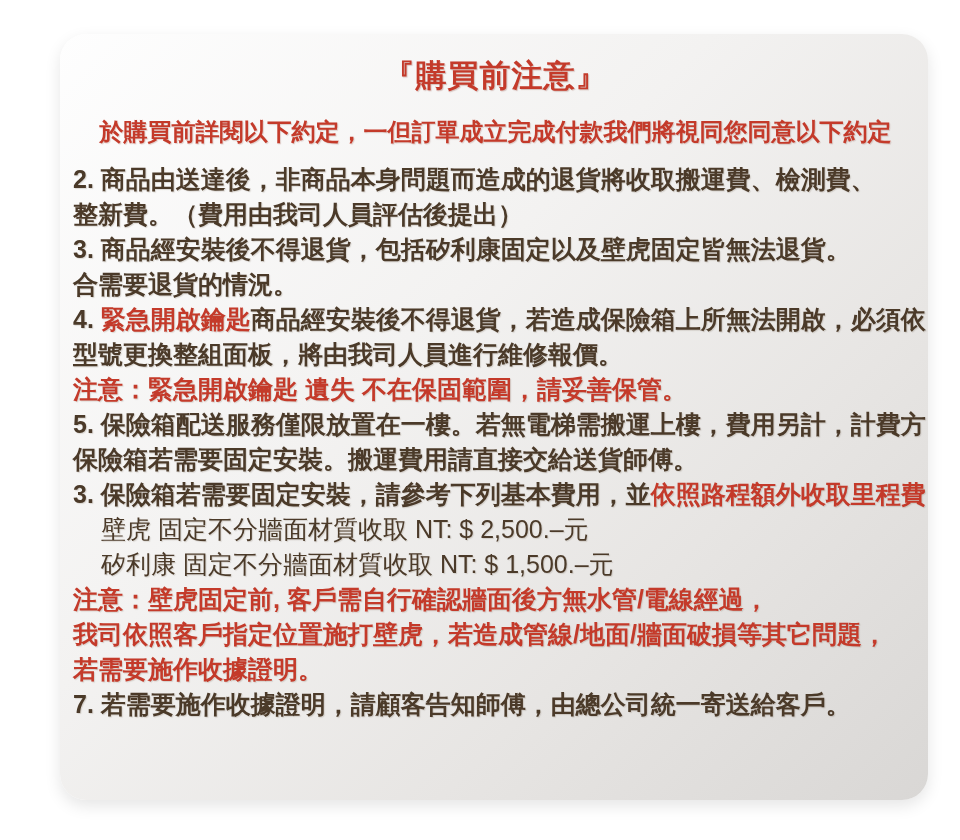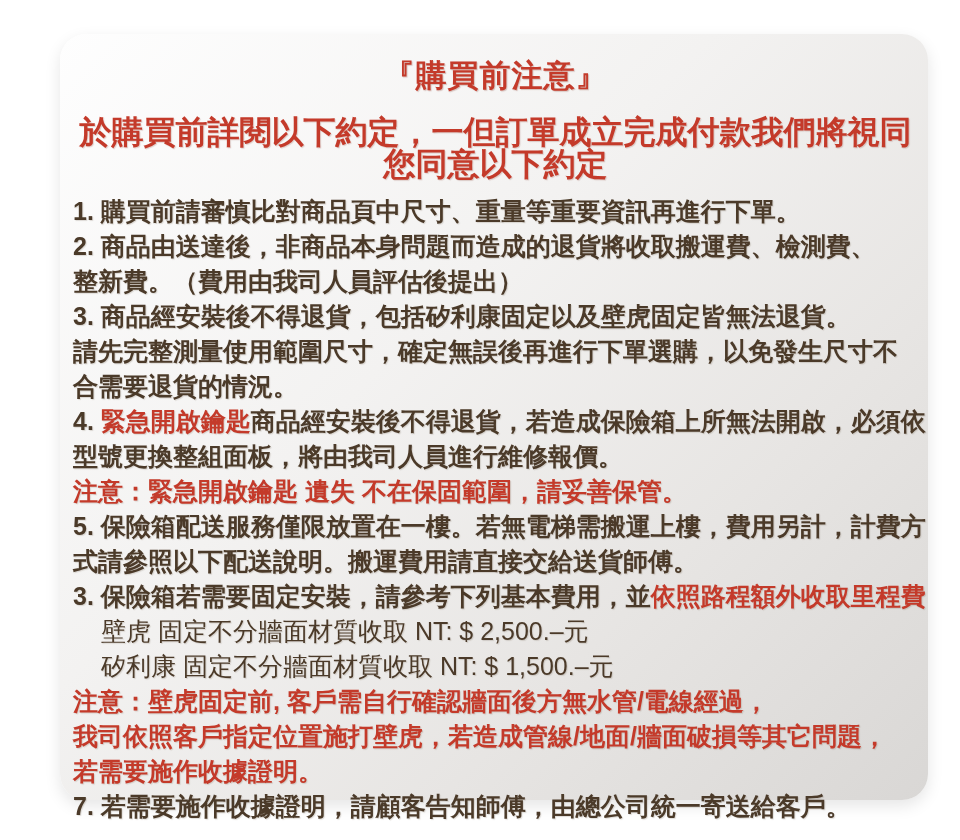--- a/index.html
+++ b/index.html
@@ -37,21 +37,21 @@
     font-size:31px;
     line-height:40px;
     font-weight:800;
     color:var(--accent);
     letter-spacing:1px;
     text-shadow:1px 1px 1px rgba(120,40,25,0.25);
   }
   .subtitle{
     margin-top:20px;
     text-align:center;
-    font-size:32px;
+    font-size:24px;
     line-height:32px;
     font-weight:800;
     color:var(--accent);
     text-shadow:1px 1px 1px rgba(120,40,25,0.2);
   }
   .terms{
     margin-top:14px;
     font-size:25px;
     line-height:35px;
     font-weight:600;
@@ -77,31 +77,29 @@
   }
 </style>
 </head>
 <body>
 
 <div class="card">
   <div class="content">
     <div class="title">『購買前注意』</div>
     <div class="subtitle">於購買前詳閱以下約定，一但訂單成立完成付款我們將視同您同意以下約定</div>
     <div class="terms">
-        <div class="line"><span class="seg ">1. 購買前請審慎比對商品頁中尺寸、重量等重要資訊再進行下單。</span></div>
         <div class="line"><span class="seg ">2. 商品由送達後，非商品本身問題而造成的退貨將收取搬運費、檢測費、</span></div>
         <div class="line"><span class="seg ">整新費。（費用由我司人員評估後提出）</span></div>
         <div class="line"><span class="seg ">3. 商品經安裝後不得退貨，包括矽利康固定以及壁虎固定皆無法退貨。</span></div>
-        <div class="line"><span class="seg ">請先完整測量使用範圍尺寸，確定無誤後再進行下單選購，以免發生尺寸不</span></div>
         <div class="line"><span class="seg ">合需要退貨的情況。</span></div>
         <div class="line"><span class="seg ">4. </span><span class="seg red">緊急開啟鑰匙</span><span class="seg ">商品經安裝後不得退貨，若造成保險箱上所無法開啟，必須依</span></div>
         <div class="line"><span class="seg ">型號更換整組面板，將由我司人員進行維修報價。</span></div>
         <div class="line"><span class="seg red-bold">注意：緊急開啟鑰匙 遺失 不在保固範圍，請妥善保管。</span></div>
         <div class="line"><span class="seg ">5. 保險箱配送服務僅限放置在一樓。若無電梯需搬運上樓，費用另計，計費方</span></div>
-        <div class="line"><span class="seg ">式請參照以下配送說明。搬運費用請直接交給送貨師傅。</span></div>
+        <div class="line"><span class="seg ">保險箱若需要固定安裝。搬運費用請直接交給送貨師傅。</span></div>
         <div class="line"><span class="seg ">3. 保險箱若需要固定安裝，請參考下列基本費用，並</span><span class="seg red">依照路程額外收取里程費</span></div>
         <div class="line indent"><span class="seg bold">壁虎 固定不分牆面材質收取 NT:  $ 2,500.–元</span></div>
         <div class="line indent"><span class="seg bold">矽利康 固定不分牆面材質收取 NT:  $  1,500.–元</span></div>
         <div class="line"><span class="seg red-bold">注意：</span><span class="seg red">壁虎固定前, 客戶需自行確認牆面後方無水管/電線經過，</span></div>
         <div class="line"><span class="seg red">我司依照客戶指定位置施打壁虎，若造成管線/地面/牆面破損等其它問題，</span></div>
         <div class="line"><span class="seg red">若需要施作收據證明。</span></div>
         <div class="line"><span class="seg ">7. 若需要施作收據證明，請顧客告知師傅，由總公司統一寄送給客戶。</span></div>
       </div>
   </div>
 </div>

